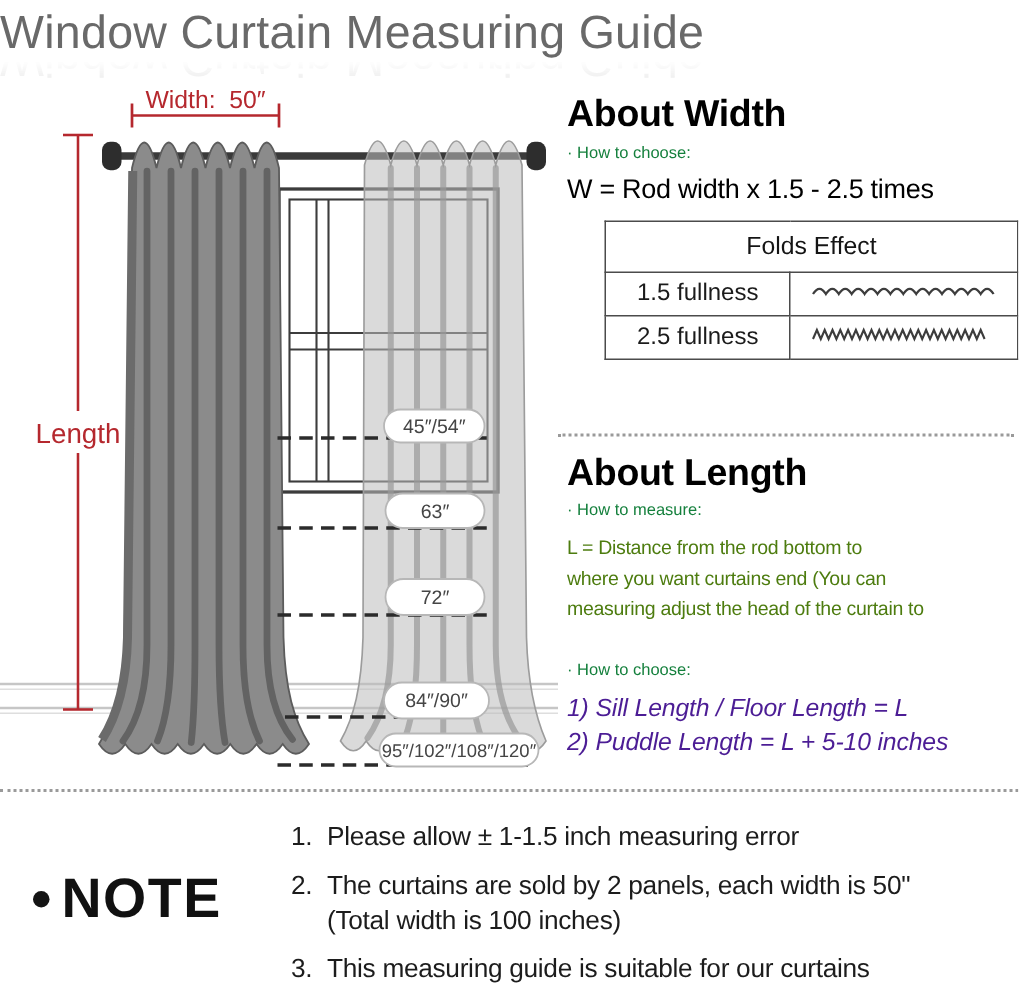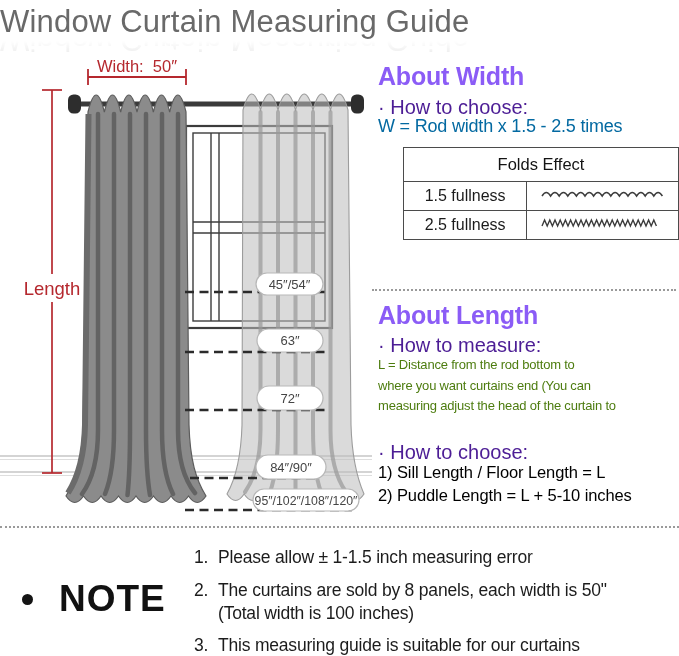--- a/index.html
+++ b/index.html
@@ -17,34 +17,34 @@
     mask-image:linear-gradient(to bottom, rgba(0,0,0,.55) 0%, transparent 70%);
   }
   
   .diagram-svg { position:absolute; left:0; top:0; width:679px; height:530px; }
   .diagram-svg text { font-family:"Liberation Sans", sans-serif; }
   .red-label { fill:#b5282e; }
   .pill-rect { fill:#ffffff; stroke:#b7b7b7; stroke-width:1.2; }
   .pill-text { fill:#454545; text-anchor:middle; }
   
   .rc { position:absolute; left:378px; }
-  .section-heading { font-size:25px; font-weight:600; color:#8b5cf6; letter-spacing:-.2px; }
-  .bullet-line { font-size:20px; color:#4c1d95; }
-  .formula-line { font-size:18px; color:#0369a1; letter-spacing:-.2px; }
+  .section-heading { font-size:25px; font-weight:600; color:#000000; letter-spacing:-.2px; }
+  .bullet-line { font-size:11px; color:#15803d; }
+  .formula-line { font-size:18px; color:#000000; letter-spacing:-.2px; }
   .body-line { font-size:13px; color:#4d7c0f; letter-spacing:-.2px; line-height:20.5px; white-space:nowrap; }
-  .choose-line { font-size:16.5px; color:#000000; letter-spacing:-.1px; white-space:nowrap; }
+  .choose-line { font-size:16.5px; color:#4c1d95; letter-spacing:-.1px; white-space:nowrap;font-style:italic; }
   .dotted-sep { position:absolute; border-top:2px dotted #9a9a9a; height:0; }
   
   .folds-table { position:absolute; left:403px; top:147px; border-collapse:collapse; }
   .folds-table th, .folds-table td { border:1.6px solid #4b4b4b; padding:0; }
   .folds-table th { width:280px; height:33px; font-size:16.5px; font-weight:normal; text-align:center; color:#141414; }
   .folds-table td.lbl { width:128px; height:28px; font-size:16px; text-align:center; color:#1b1b1b; }
   .folds-table td.fx { width:152px; text-align:center; vertical-align:middle; }
   
-  .note-head { position:absolute; left:22px; top:578px; width:150px; display:flex; align-items:center; gap:26px; }
+  .note-head { position:absolute; left:22px; top:578px; width:150px; display:flex; align-items:center; gap:8px; }
   .note-dot { width:11px; height:11px; border-radius:50%; background:#141414; flex:0 0 auto; }
   .note-word { font-size:37px; font-weight:bold; color:#111; letter-spacing:1px; }
   .note-list { position:absolute; left:194px; top:546px; width:478px; }
   .note-item { display:flex; font-size:17.5px; color:#1c1c1c; letter-spacing:-.2px; line-height:23px; }
   .note-item .num { width:24px; flex:0 0 auto; }
   .note-item .txt { flex:1; }
   .note-item .sub:empty { display:none; }
   .ni-1 { margin-top:0; }
   .ni-2 { margin-top:10px; }
   .ni-3 { margin-top:9px; }
@@ -218,21 +218,21 @@
     <div class="note-item ni-1">
       <span class="num">1.</span>
       <span class="txt">
         <div>Please allow ± 1-1.5 inch measuring error</div>
 
       </span>
     </div>
     <div class="note-item ni-2">
       <span class="num">2.</span>
       <span class="txt">
-        <div>The curtains are sold by 8 panels, each width is 50"</div>
+        <div>The curtains are sold by 2 panels, each width is 50"</div>
         <div class="sub">(Total width is 100 inches)</div>
       </span>
     </div>
     <div class="note-item ni-3">
       <span class="num">3.</span>
       <span class="txt">
         <div>This measuring guide is suitable for our curtains</div>
 
       </span>
     </div>

